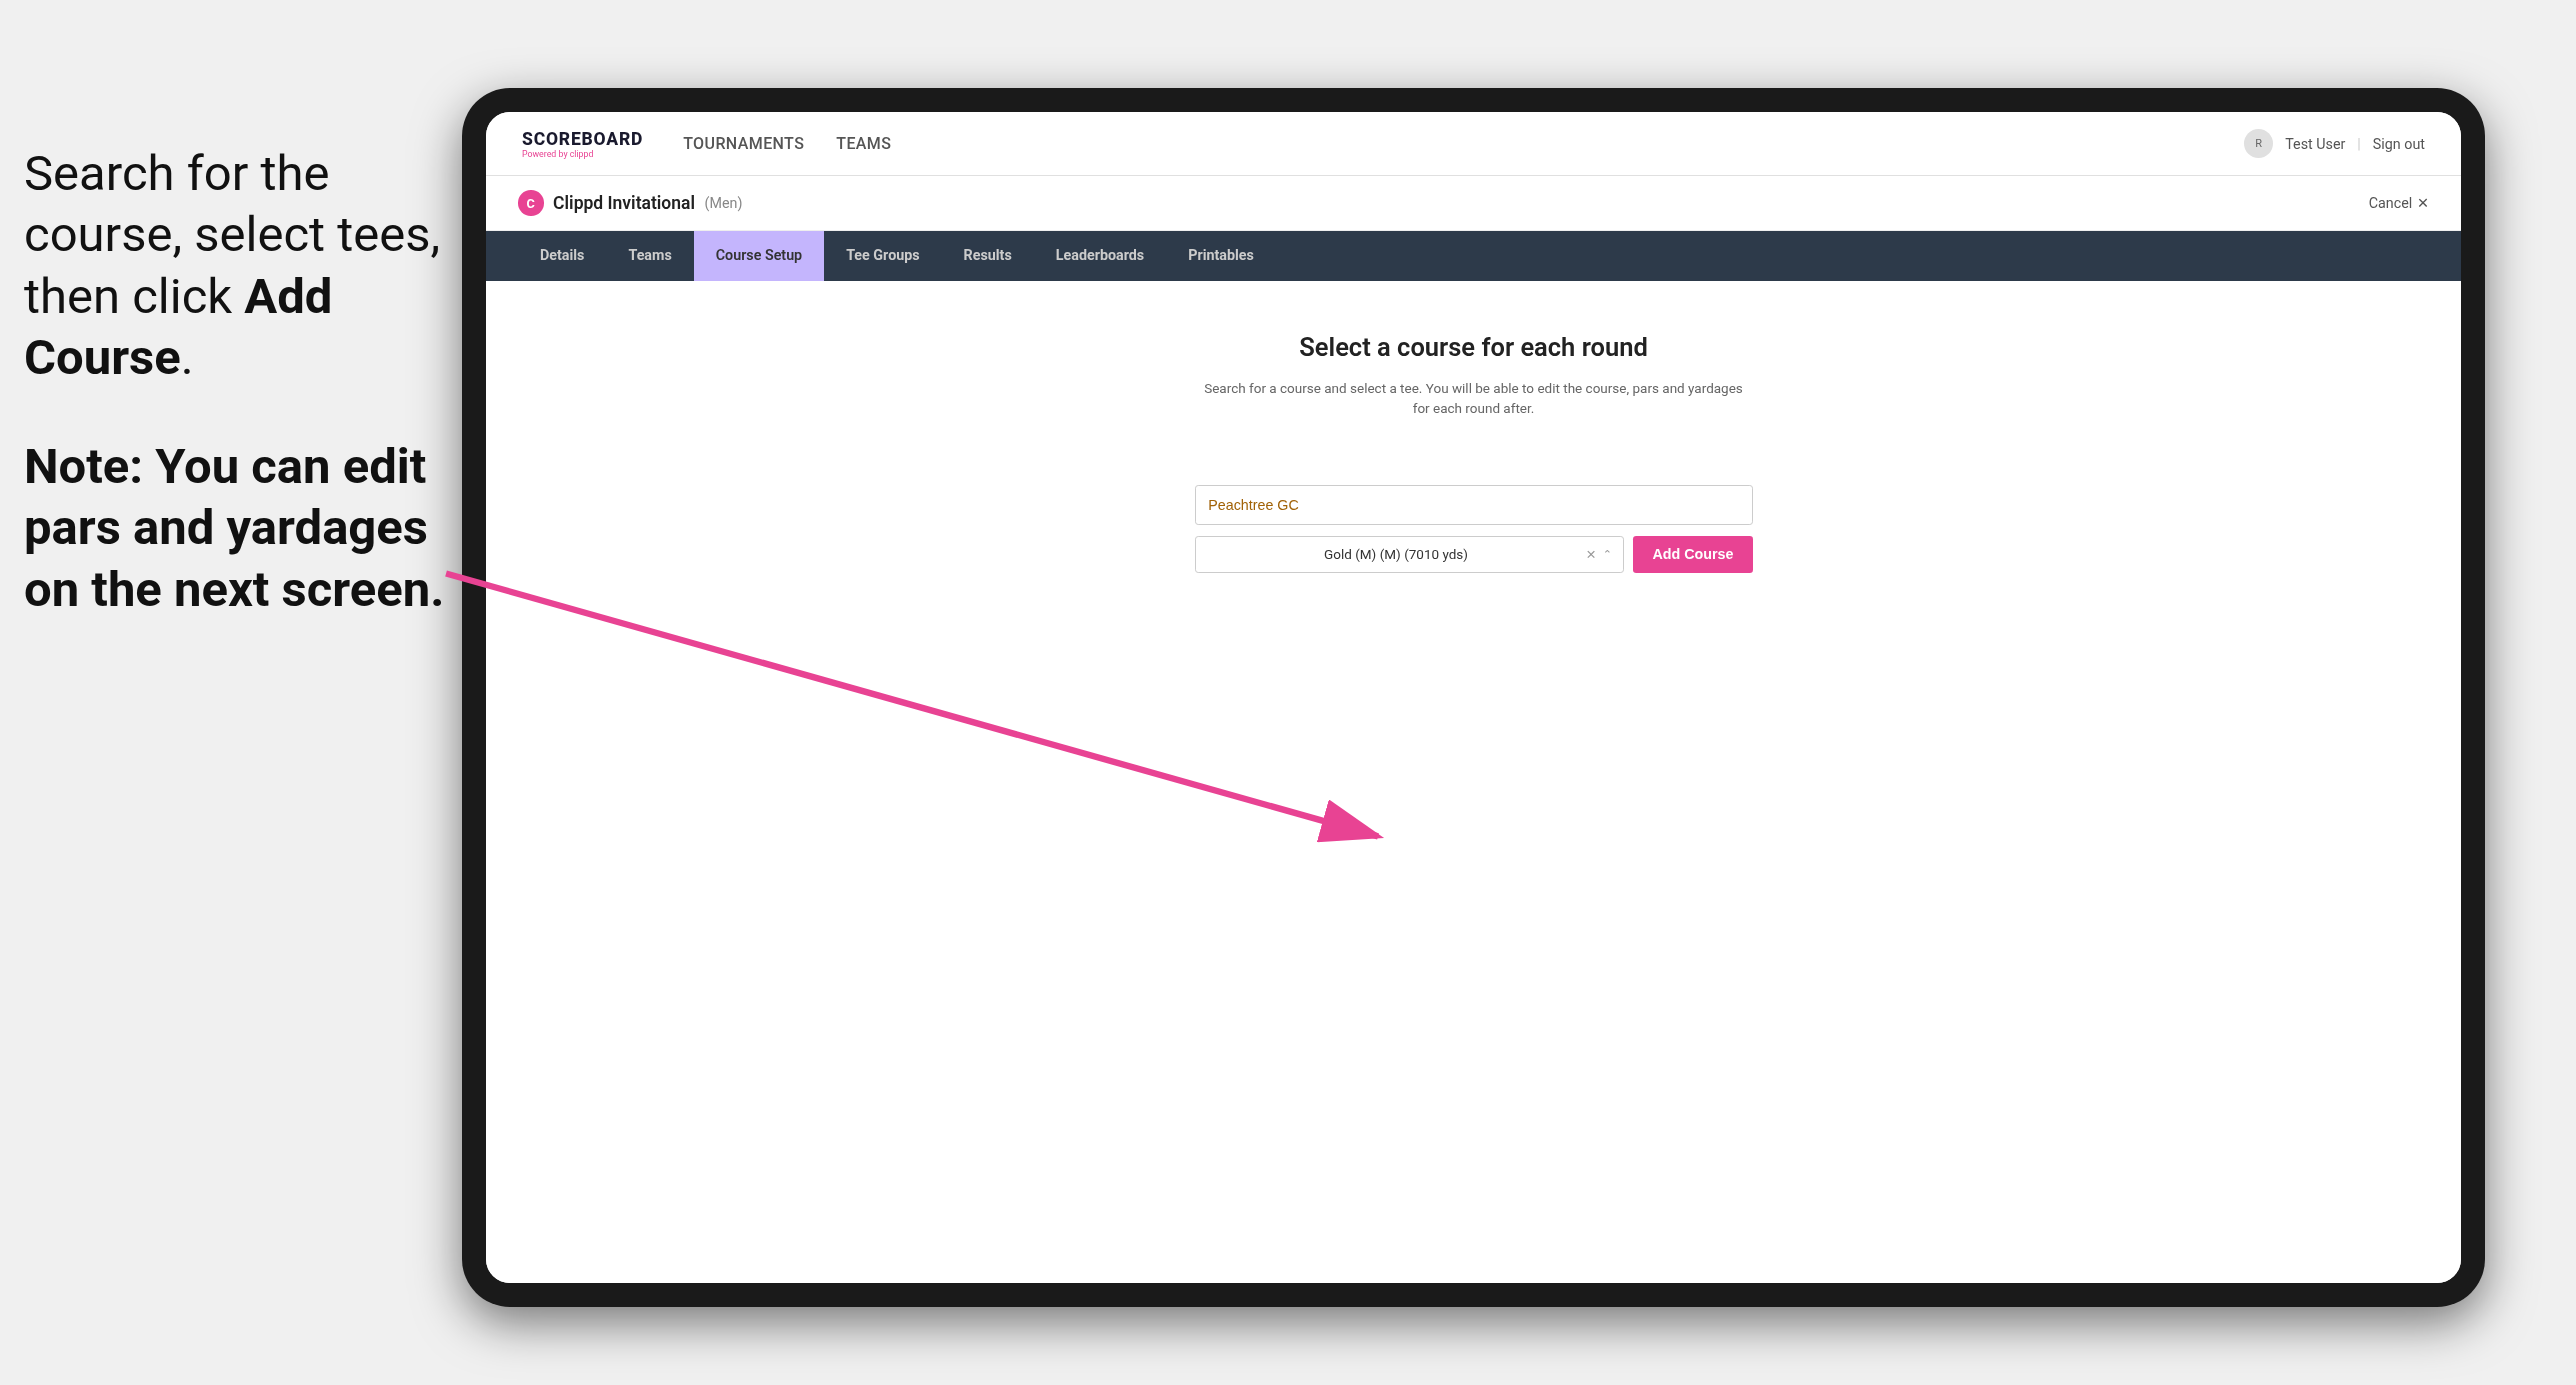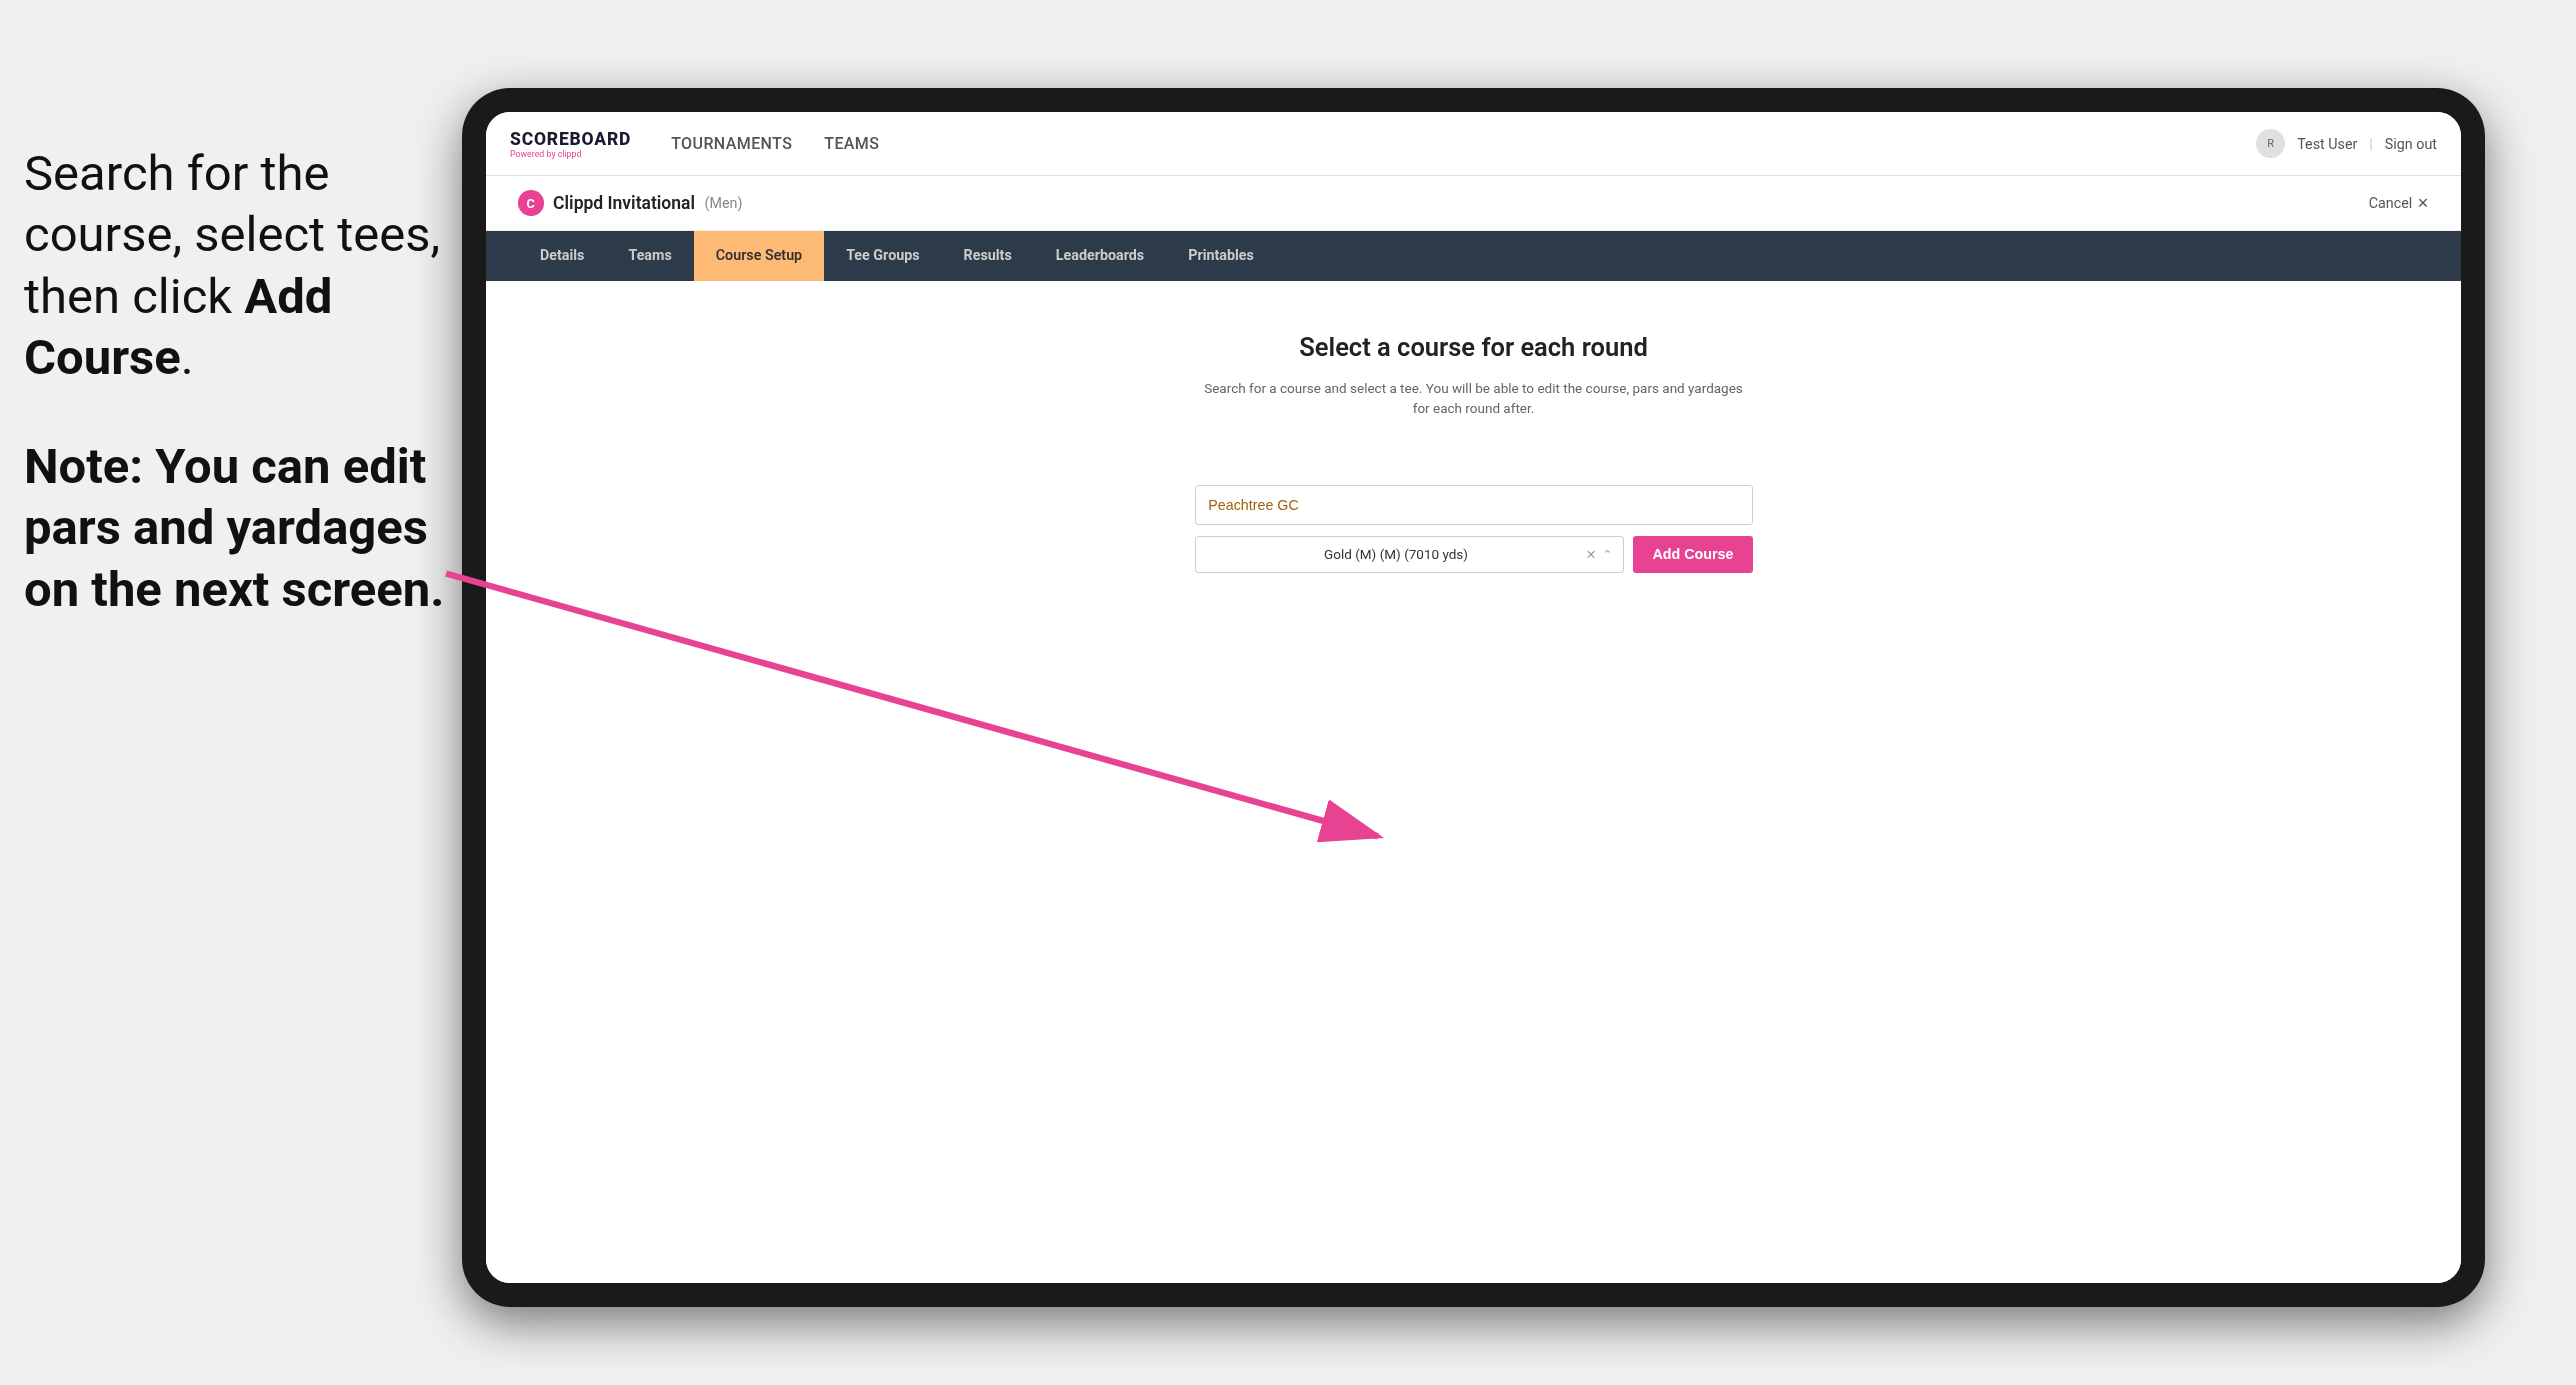--- a/index.html
+++ b/index.html
@@ -55,21 +55,21 @@
       border-radius: 24px;
       overflow: hidden;
       display: flex;
       flex-direction: column;
     }
 
     
     .top-nav {
       background: #fff;
       border-bottom: 0.8px solid #e0e0e0;
-      padding: 0 24px;
+      padding: 0 36px;
       height: 64px;
       display: flex;
       align-items: center;
       justify-content: space-between;
       flex-shrink: 0;
     }
     .nav-left {
       display: flex;
       align-items: center;
       gap: 40px;
@@ -185,21 +185,21 @@
     .tab-item {
       padding: 16px 22px;
       font-size: 14.3px;
       color: #ccc;
       cursor: pointer;
       border-bottom: 2.4px solid transparent;
       font-weight: 700;
     }
     .tab-item.active {
       color: #fff;
-      background: #fdba74;
+      background: #c4b5fd;
       color: #333;
       font-weight: 600;
       border-radius: 0;
     }
 
     
     .main-content {
       flex: 1;
       background: #fff;
       display: flex;

